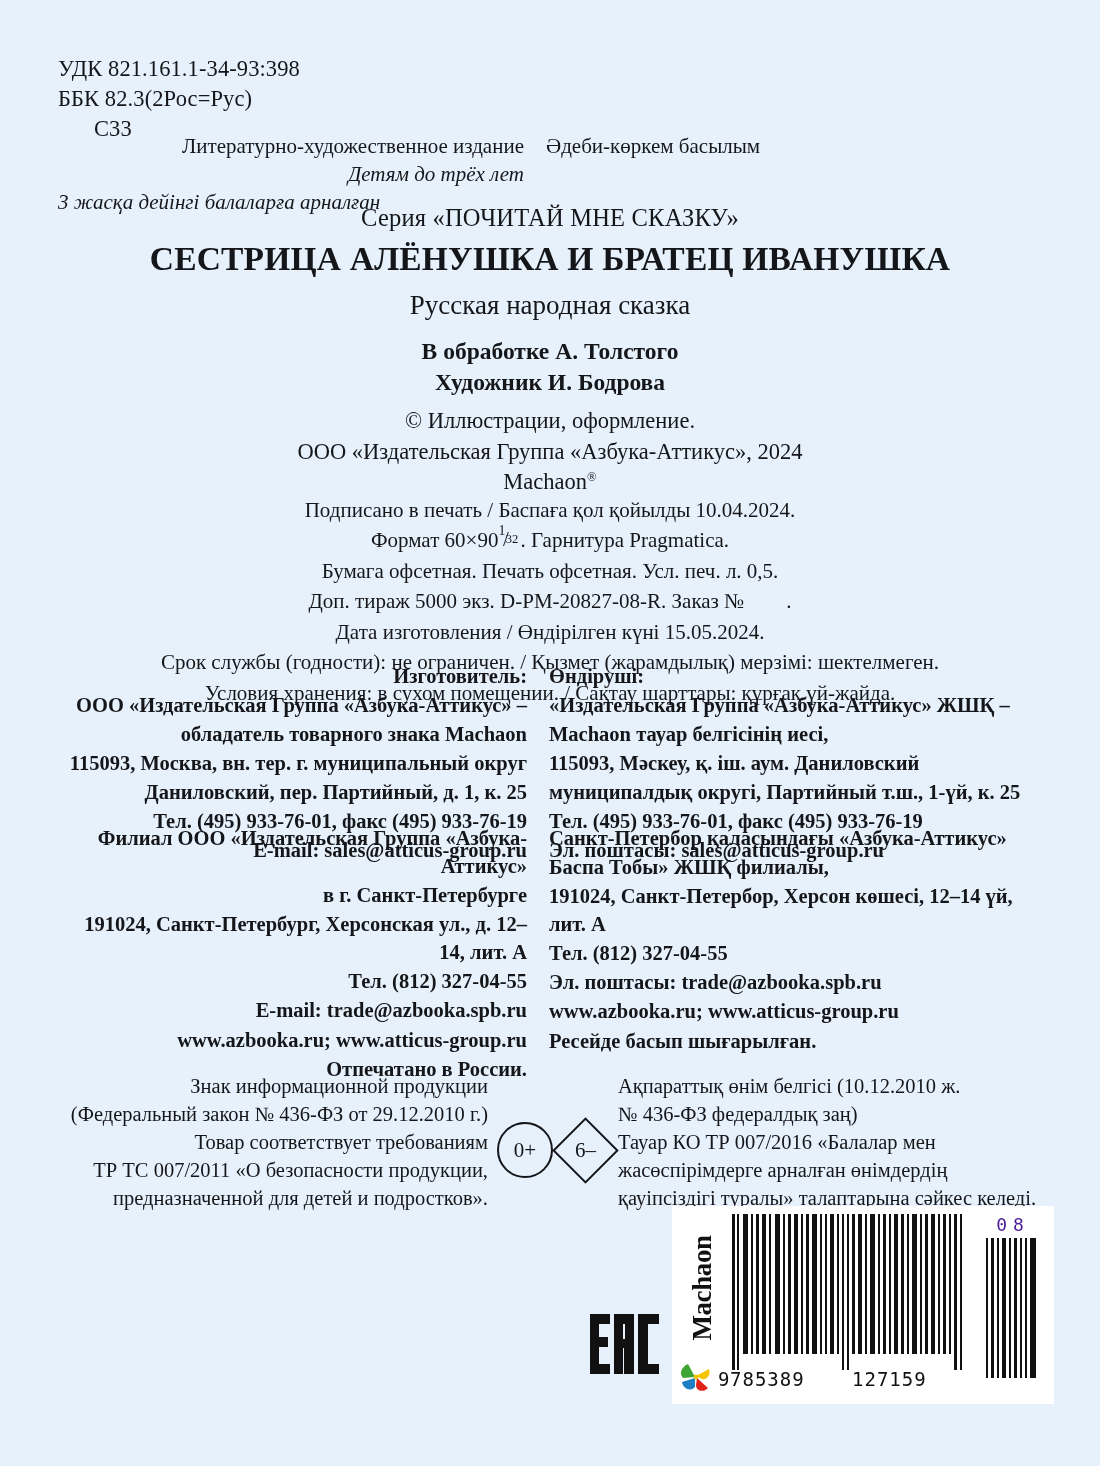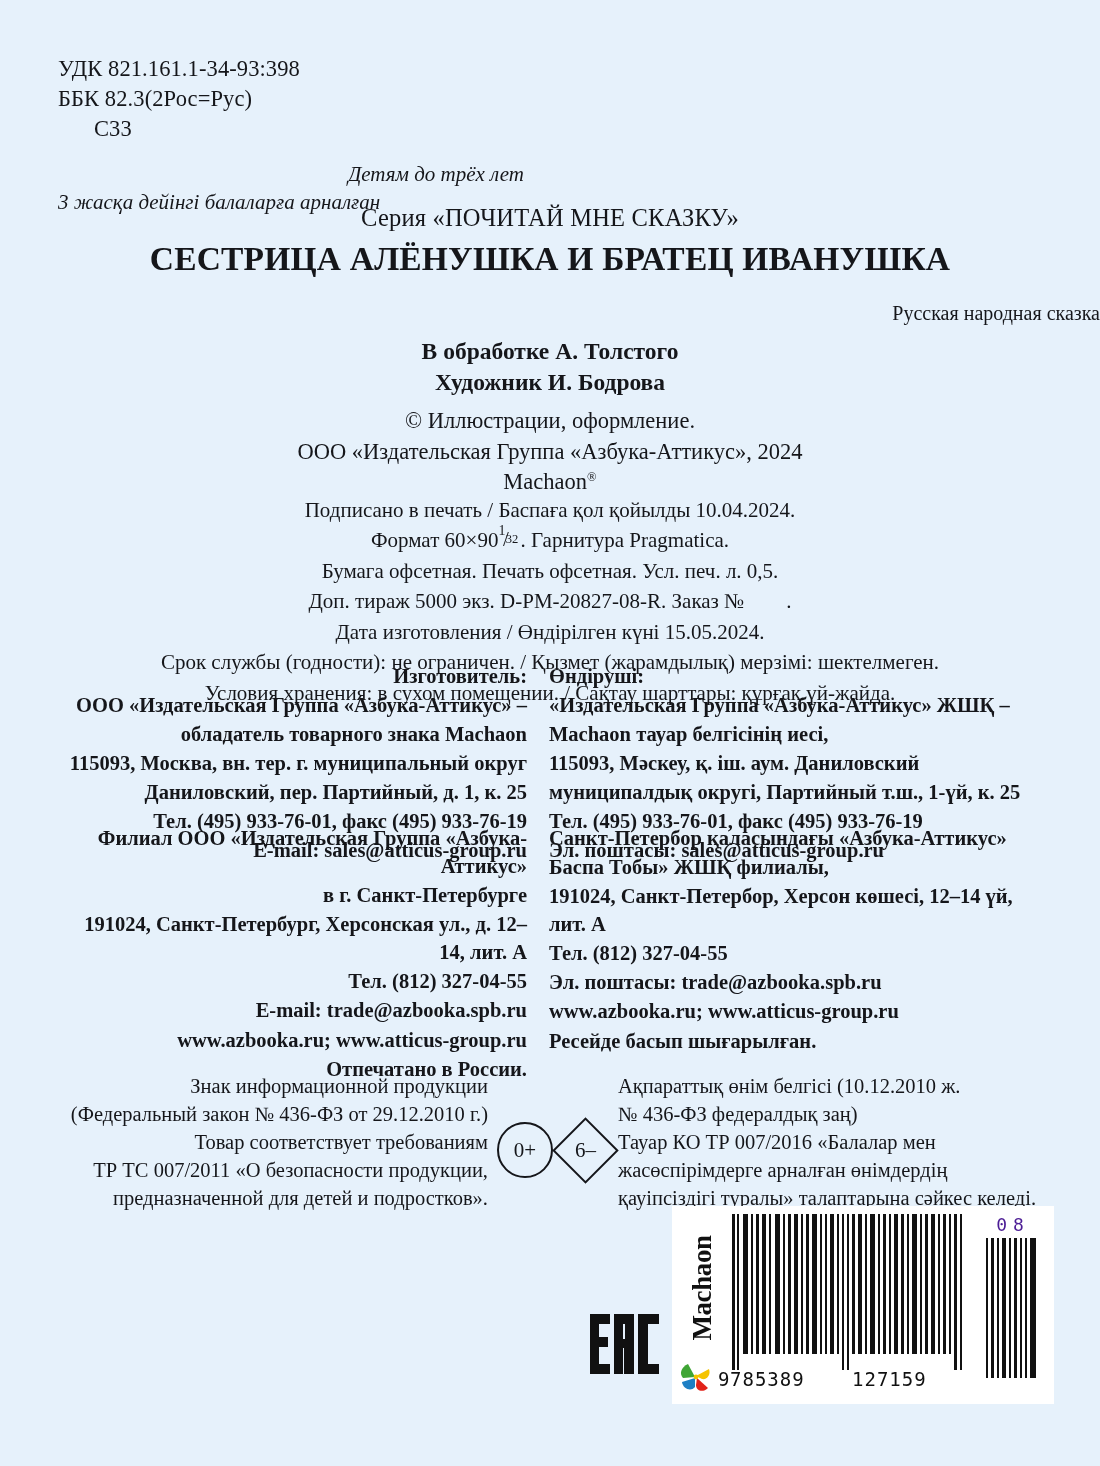--- a/index.html
+++ b/index.html
@@ -68,23 +68,22 @@
     font-size: 24.5px;
     letter-spacing: 0.2px;
   }
   .booktitle {
     top: 240px;
     font-size: 33.5px;
     font-weight: bold;
     letter-spacing: 0.2px;
   }
   .subtitle {
-    top: 302px;
-    font-size: 20px;
-    text-align: right;
+    top: 290px;
+    font-size: 27px;
   }
   .credits {
     top: 336px;
     font-size: 23.5px;
     font-weight: bold;
     line-height: 1.32;
   }
 
   
   .copyright {
@@ -325,20 +324,24 @@
 <body>
 
 <div class="page">
 
   <div class="codes">
     <div>УДК 821.161.1-34-93:398</div>
     <div>ББК 82.3(2Рос=Рус)</div>
     <div class="c3">С33</div>
   </div>
 
+  <div class="headrow r1">
+    <div class="lcol">Литературно-художественное издание</div>
+    <div class="rcol">Әдеби-көркем басылым</div>
+  </div>
 
   <div class="headrow r2">
     <div class="lcol">Детям до трёх лет</div>
     <div class="rcol">3 жасқа дейінгі балаларға арналған</div>
   </div>
 
   <div class="center series">Серия «ПОЧИТАЙ МНЕ СКАЗКУ»</div>
   <div class="center booktitle">СЕСТРИЦА АЛЁНУШКА И БРАТЕЦ ИВАНУШКА</div>
   <div class="center subtitle">Русская народная сказка</div>
   <div class="center credits">

